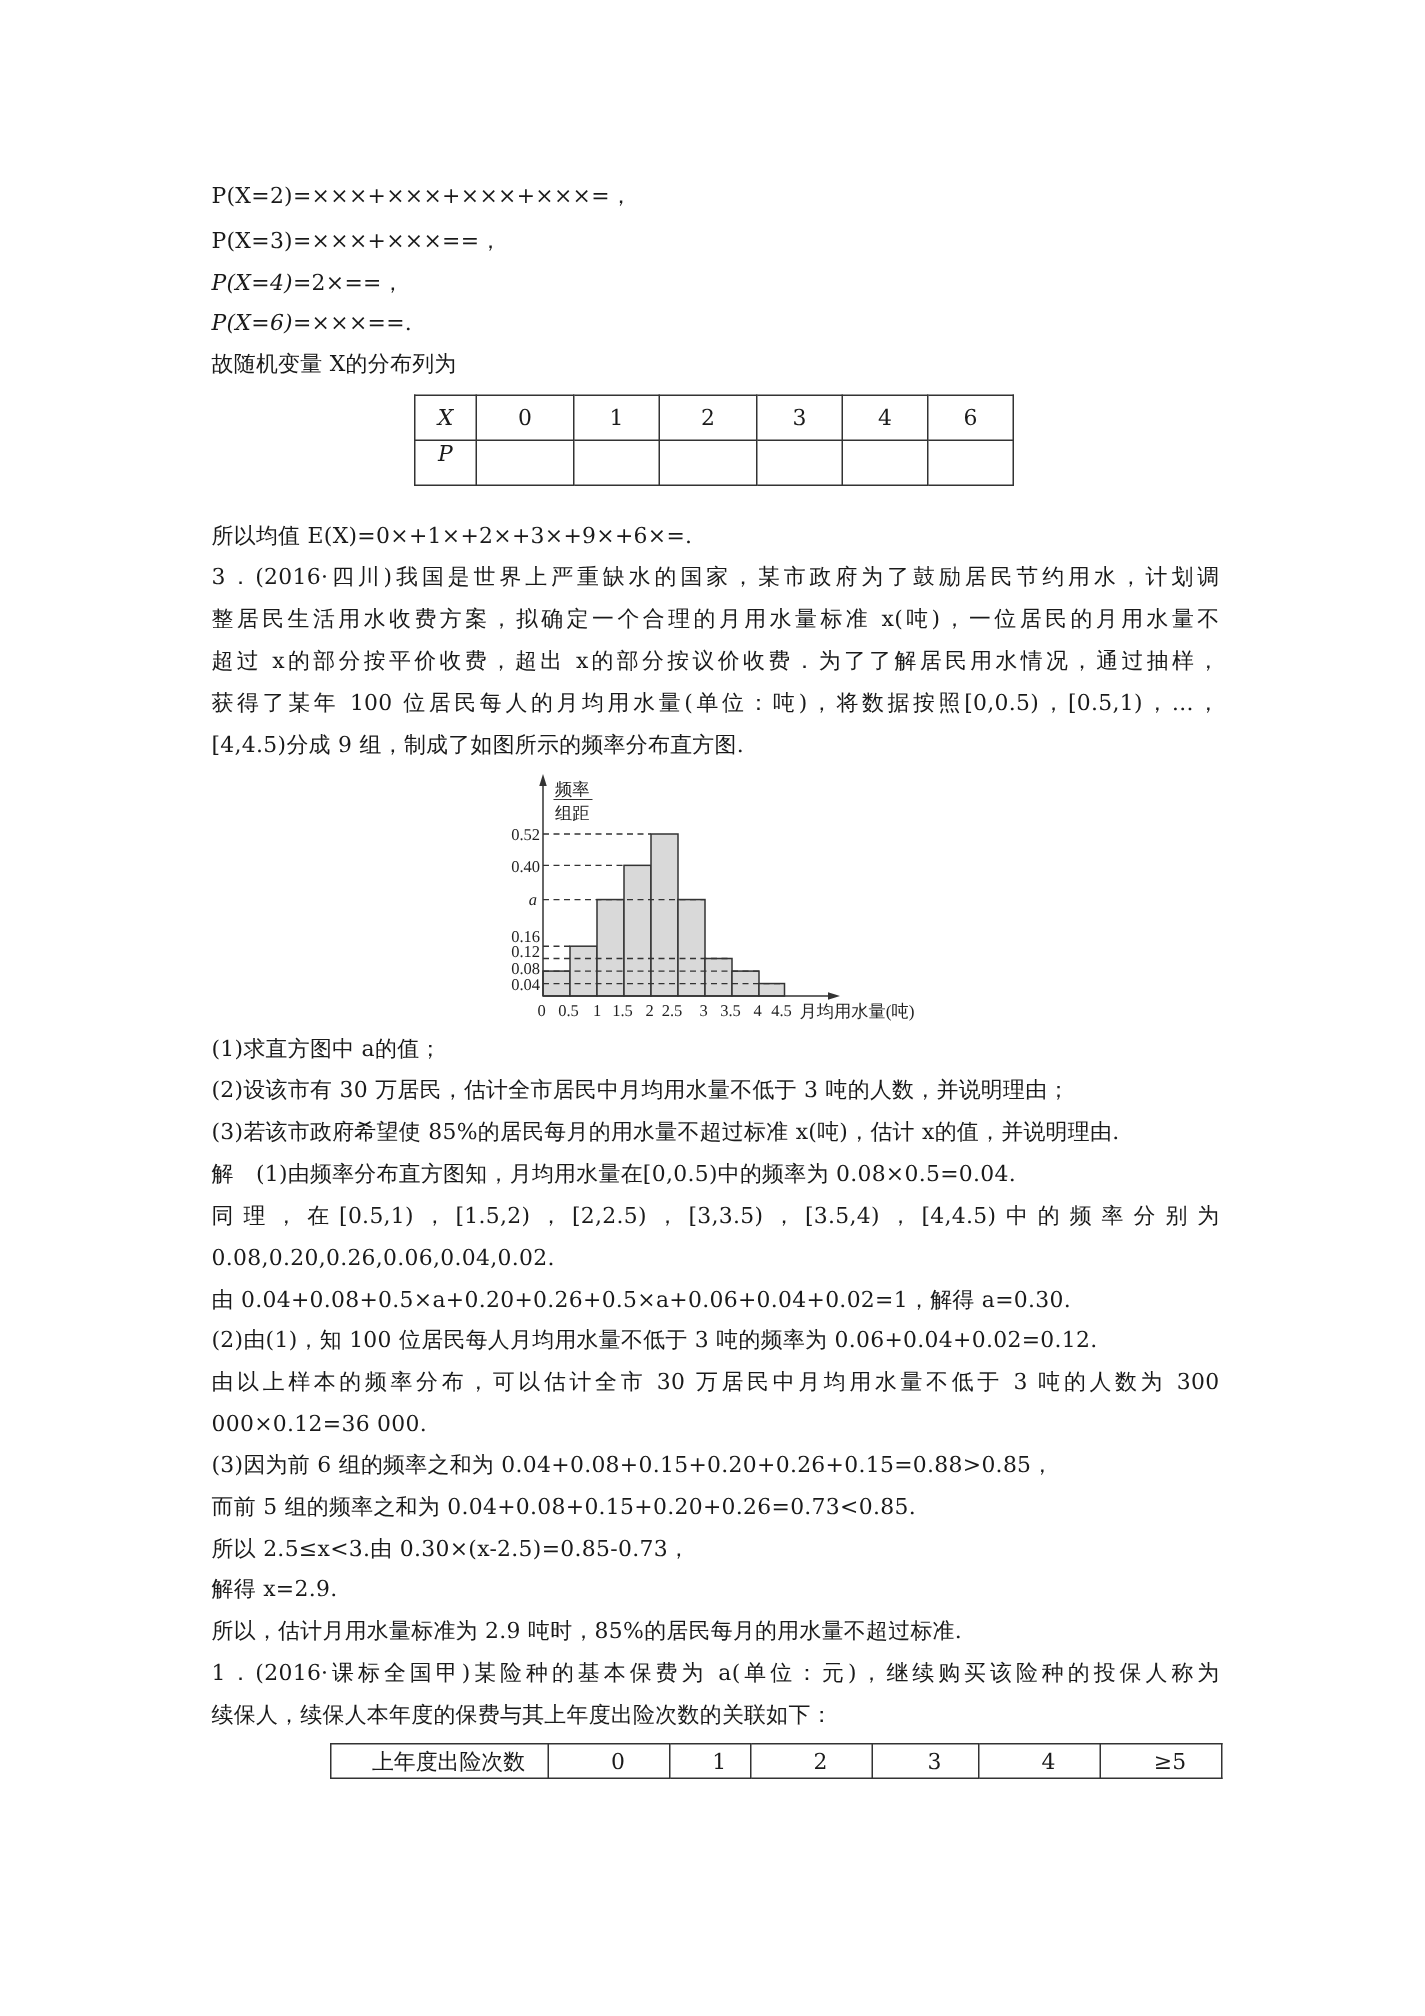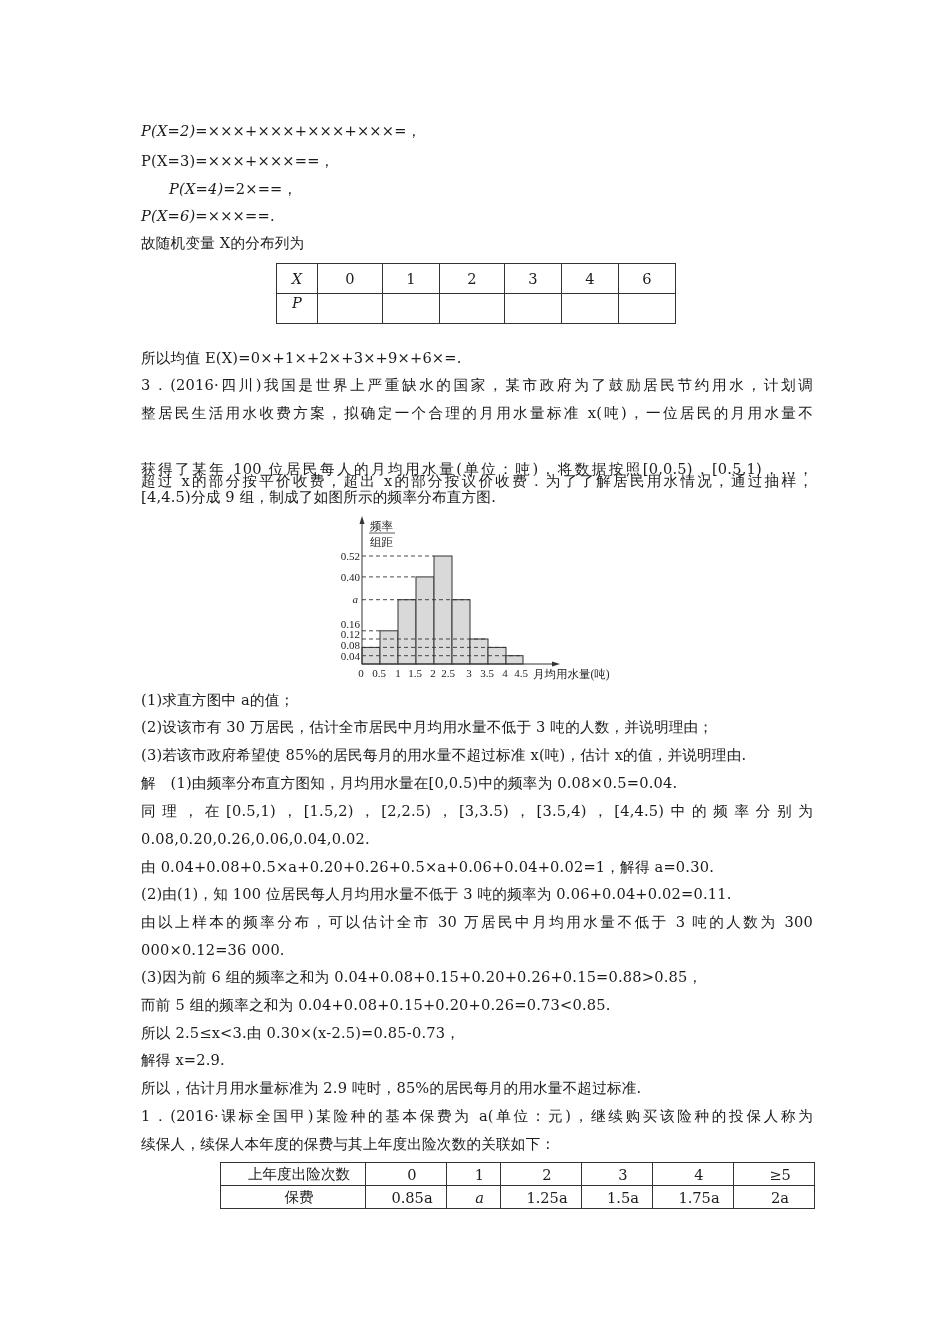--- a/index.html
+++ b/index.html
@@ -12,26 +12,26 @@
   #t1 { left: 276px; top: 263px; }
   #t1 td { height: 29px; }
   #t2 { left: 220px; top: 1162px; }
   #t2 td { height: 22px; padding-left: 12px; }
   svg text { font-family: "Liberation Serif", "DejaVu Serif", serif; }
 </style>
 </head>
 <body>
 
 <div class="line" style="top:121px;">
-  <span style="font-style:italic;text-align:right;">P(X=2)</span><span>=×××+×××+×××+×××=，</span>
+  <span style="text-align:right;">P(X=2)</span><span>=×××+×××+×××+×××=，</span>
 </div>
 <div class="line" style="top:151px;">
   <span style="">P(X=3)</span><span>=×××+×××==，</span>
 </div>
-<div class="line" style="top:179px;margin-left:28px;">
+<div class="line" style="top:179px;">
   <span style="font-style:italic;">P(X=4)</span><span>=2×==，</span>
 </div>
 <div class="line" style="top:206px;">
   <span style="font-style:italic;">P(X=6)</span><span>=×××==.</span>
 </div>
 <div class="line" style="top:233px;">故随机变量 X的分布列为</div>
 
 <table class="grid" id="t1">
   <tbody>
       <tr>
@@ -52,21 +52,21 @@
     <td></td>
     <td></td>
   </tr>
 </tbody>
   </table>
 
 <div class="line" style="top:348px;">所以均值 E(X)=0×+1×+2×+3×+9×+6×=.</div>
 
 <div class="line just" style="top:375px;">3．(2016·四川)我国是世界上严重缺水的国家，某市政府为了鼓励居民节约用水，计划调</div>
 <div class="line just" style="top:403px;">整居民生活用水收费方案，拟确定一个合理的月用水量标准 x(吨)，一位居民的月用水量不</div>
-<div class="line just" style="top:431px;margin-top:40px;">超过 x的部分按平价收费，超出 x的部分按议价收费．为了了解居民用水情况，通过抽样，</div>
+<div class="line just" style="top:431px;">超过 x的部分按平价收费，超出 x的部分按议价收费．为了了解居民用水情况，通过抽样，</div>
 <div class="line just" style="top:459px;">获得了某年 100 位居民每人的月均用水量(单位：吨)，将数据按照[0,0.5)，[0.5,1)，…，</div>
 <div class="line" style="top:487px;">[4,4.5)分成 9 组，制成了如图所示的频率分布直方图.</div>
 
 <svg style="position:absolute;left:330px;top:515px;" width="290" height="170" viewBox="330 515 290 170">
 
   <g fill="#d9d9d9" stroke="#333" stroke-width="1">
     <rect x="362" y="647.4" width="18" height="16.6"></rect>
     <rect x="380" y="630.8" width="18" height="33.2"></rect>
     <rect x="398" y="599.7" width="18" height="64.3"></rect>
     <rect x="416" y="576.9" width="18" height="87.1"></rect>
@@ -124,21 +124,21 @@
 </svg>
 
 <div class="line" style="top:690px;">(1)求直方图中 a的值；</div>
 <div class="line" style="top:717px;">(2)设该市有 30 万居民，估计全市居民中月均用水量不低于 3 吨的人数，并说明理由；</div>
 <div class="line" style="top:745px;">(3)若该市政府希望使 85%的居民每月的用水量不超过标准 x(吨)，估计 x的值，并说明理由.</div>
 
 <div class="line" style="top:773px;">解　(1)由频率分布直方图知，月均用水量在[0,0.5)中的频率为 0.08×0.5=0.04.</div>
 <div class="line just" style="top:801px;">同理，在[0.5,1)，[1.5,2)，[2,2.5)，[3,3.5)，[3.5,4)，[4,4.5)中的频率分别为</div>
 <div class="line" style="top:829px;">0.08,0.20,0.26,0.06,0.04,0.02.</div>
 <div class="line" style="top:857px;">由 0.04+0.08+0.5×a+0.20+0.26+0.5×a+0.06+0.04+0.02=1，解得 a=0.30.</div>
-<div class="line" style="top:884px;">(2)由(1)，知 100 位居民每人月均用水量不低于 3 吨的频率为 0.06+0.04+0.02=0.11.</div>
+<div class="line" style="top:884px;">(2)由(1)，知 100 位居民每人月均用水量不低于 3 吨的频率为 0.06+0.04+0.02=0.12.</div>
 <div class="line just" style="top:912px;">由以上样本的频率分布，可以估计全市 30 万居民中月均用水量不低于 3 吨的人数为 300</div>
 <div class="line" style="top:940px;text-align:center;">000×0.12=36 000.</div>
 <div class="line" style="top:967px;">(3)因为前 6 组的频率之和为 0.04+0.08+0.15+0.20+0.26+0.15=0.88&gt;0.85，</div>
 <div class="line" style="top:995px;">而前 5 组的频率之和为 0.04+0.08+0.15+0.20+0.26=0.73&lt;0.85.</div>
 <div class="line" style="top:1023px;">所以 2.5≤x&lt;3.由 0.30×(x-2.5)=0.85-0.73，</div>
 <div class="line" style="top:1050px;">解得 x=2.9.</div>
 <div class="line" style="top:1078px;">所以，估计月用水量标准为 2.9 吨时，85%的居民每月的用水量不超过标准.</div>
 
 <div class="line just" style="top:1106px;">1．(2016·课标全国甲)某险种的基本保费为 a(单位：元)，继续购买该险种的投保人称为</div>
 <div class="line" style="top:1134px;">续保人，续保人本年度的保费与其上年度出险次数的关联如下：</div>
@@ -147,23 +147,14 @@
   <tbody>
       <tr>
     <td style="width:132px;">上年度出险次数</td>
     <td style="width:68px;">0</td>
     <td style="width:41px;">1</td>
     <td style="width:68px;">2</td>
     <td style="width:58px;">3</td>
     <td style="width:68px;">4</td>
     <td style="width:68px;">≥5</td>
   </tr>
-  <tr>
-    <td>保费</td>
-    <td>0.85a</td>
-    <td style="font-style:italic;">a</td>
-    <td>1.25a</td>
-    <td>1.5a</td>
-    <td>1.75a</td>
-    <td>2a</td>
-  </tr>
 </tbody>
   </table>
 
 </body></html>

